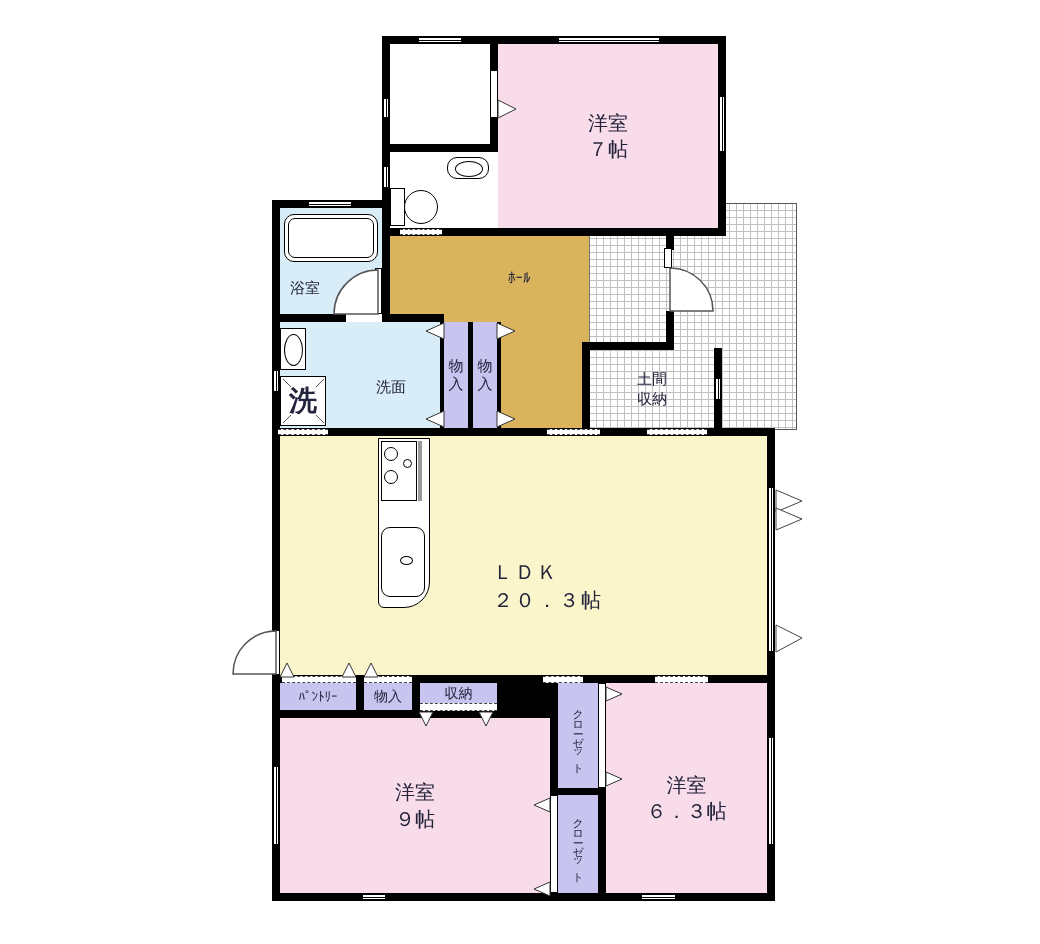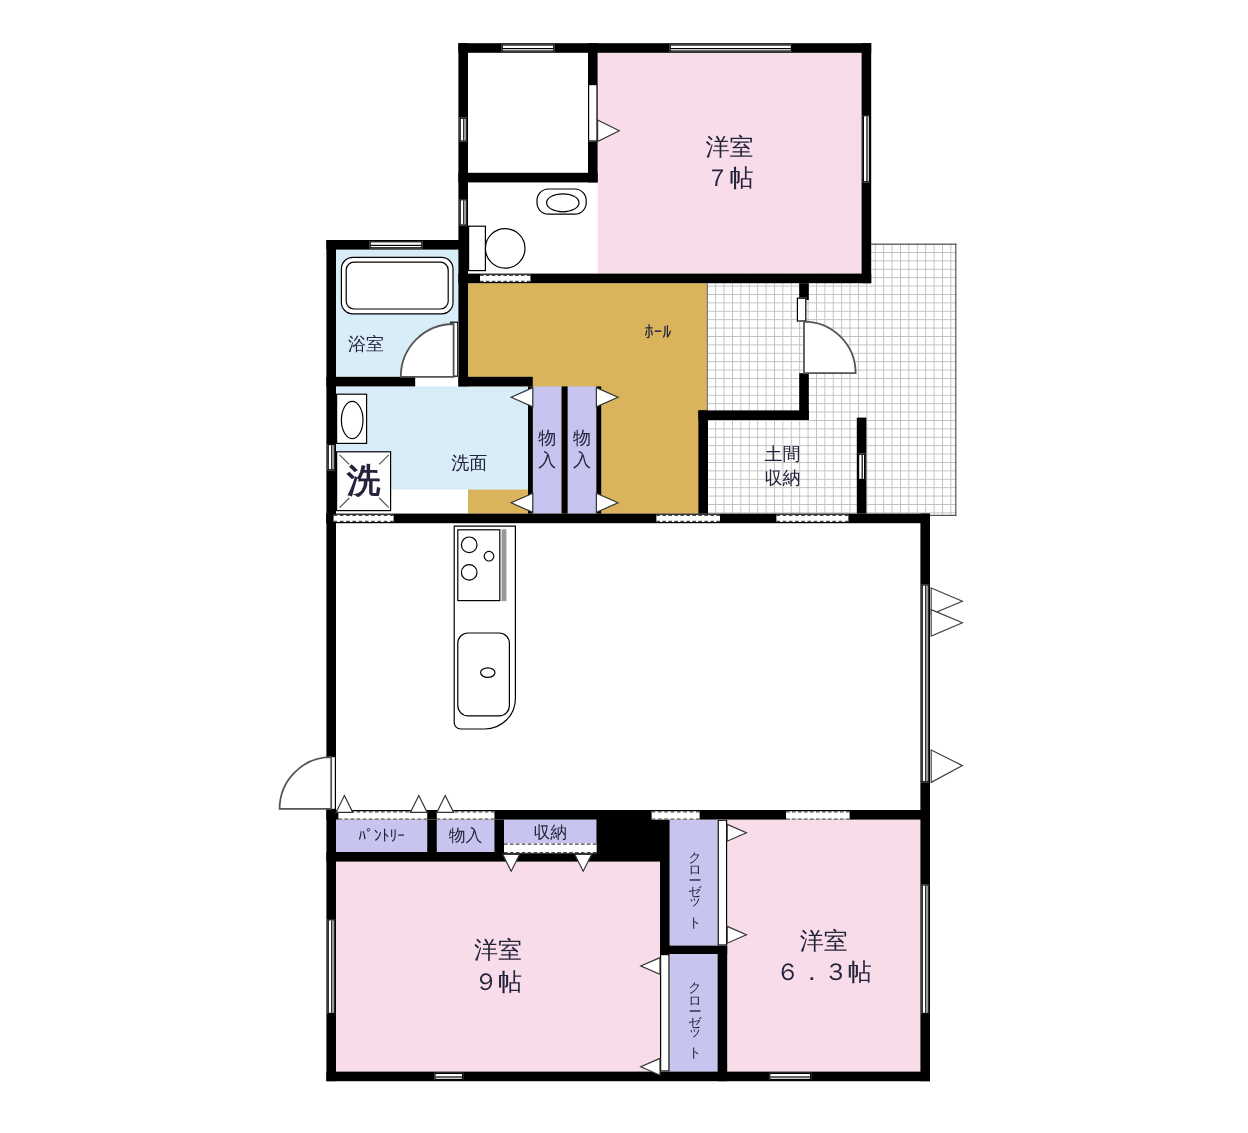--- a/index.html
+++ b/index.html
@@ -35,36 +35,40 @@
   <div class="edge" style="left:775px;top:429px;width:22px;height:1px;"></div>
 
   <div class="room" style="left:498px;top:44px;width:220px;height:184px;background:#F8DCE9;">
     <span class="lbl" style="font-size:20px;">洋室
 ７帖</span>
   </div>
   <div class="room" style="left:280px;top:208px;width:102px;height:106px;background:#D8EDF8;align-items:flex-end;justify-content:flex-start;padding:0 0 16px 10px;">
     <span class="lbl" style="font-size:15px;">浴室</span>
   </div>
   <div class="room" style="left:390px;top:236px;width:200px;height:192px;background:#D9B45C;">
-    <span class="lbl abs" style="left:118px;top:32px;font-size:15px;margin-left:29px;">ﾎｰﾙ</span>
-  </div>
-  <div class="room" style="left:280px;top:322px;width:160px;height:86px;background:#D8EDF8;">
+    <span class="lbl abs" style="left:118px;top:32px;font-size:15px;">ﾎｰﾙ</span>
+  </div>
+  <div class="room" style="left:280px;top:322px;width:160px;height:119px;background:#D8EDF8;">
     <span class="lbl abs" style="left:96px;top:55px;font-size:15px;">洗面</span>
   </div>
   <div class="room" style="left:444px;top:322px;width:24px;height:106px;background:#C7C4EF;">
     <span class="lbl" style="font-size:15px;line-height:1.2;">物
 入</span>
   </div>
   <div class="room" style="left:473px;top:322px;width:24px;height:106px;background:#C7C4EF;">
     <span class="lbl" style="font-size:15px;line-height:1.2;">物
 入</span>
   </div>
   <div class="room" style="left:590px;top:350px;width:124px;height:78px;">
     <span class="lbl" style="font-size:15px;">土間
 収納</span>
+  </div>
+  <div class="room" style="left:280px;top:436px;width:487px;height:239px;background:#FAF5CB;">
+    <span class="lbl abs" style="left:213px;top:122px;font-size:20px;letter-spacing:2px;text-align:left;line-height:1.4;">ＬＤＫ
+２０．３帖</span>
   </div>
   <div class="room" style="left:280px;top:683px;width:76px;height:27px;background:#C7C4EF;">
     <span class="lbl" style="font-size:13px;">ﾊﾟﾝﾄﾘｰ</span>
   </div>
   <div class="room" style="left:364px;top:683px;width:48px;height:27px;background:#C7C4EF;">
     <span class="lbl" style="font-size:14px;">物入</span>
   </div>
   <div class="room" style="left:420px;top:683px;width:77px;height:20px;background:#C7C4EF;">
     <span class="lbl" style="font-size:14px;">収納</span>
   </div>

